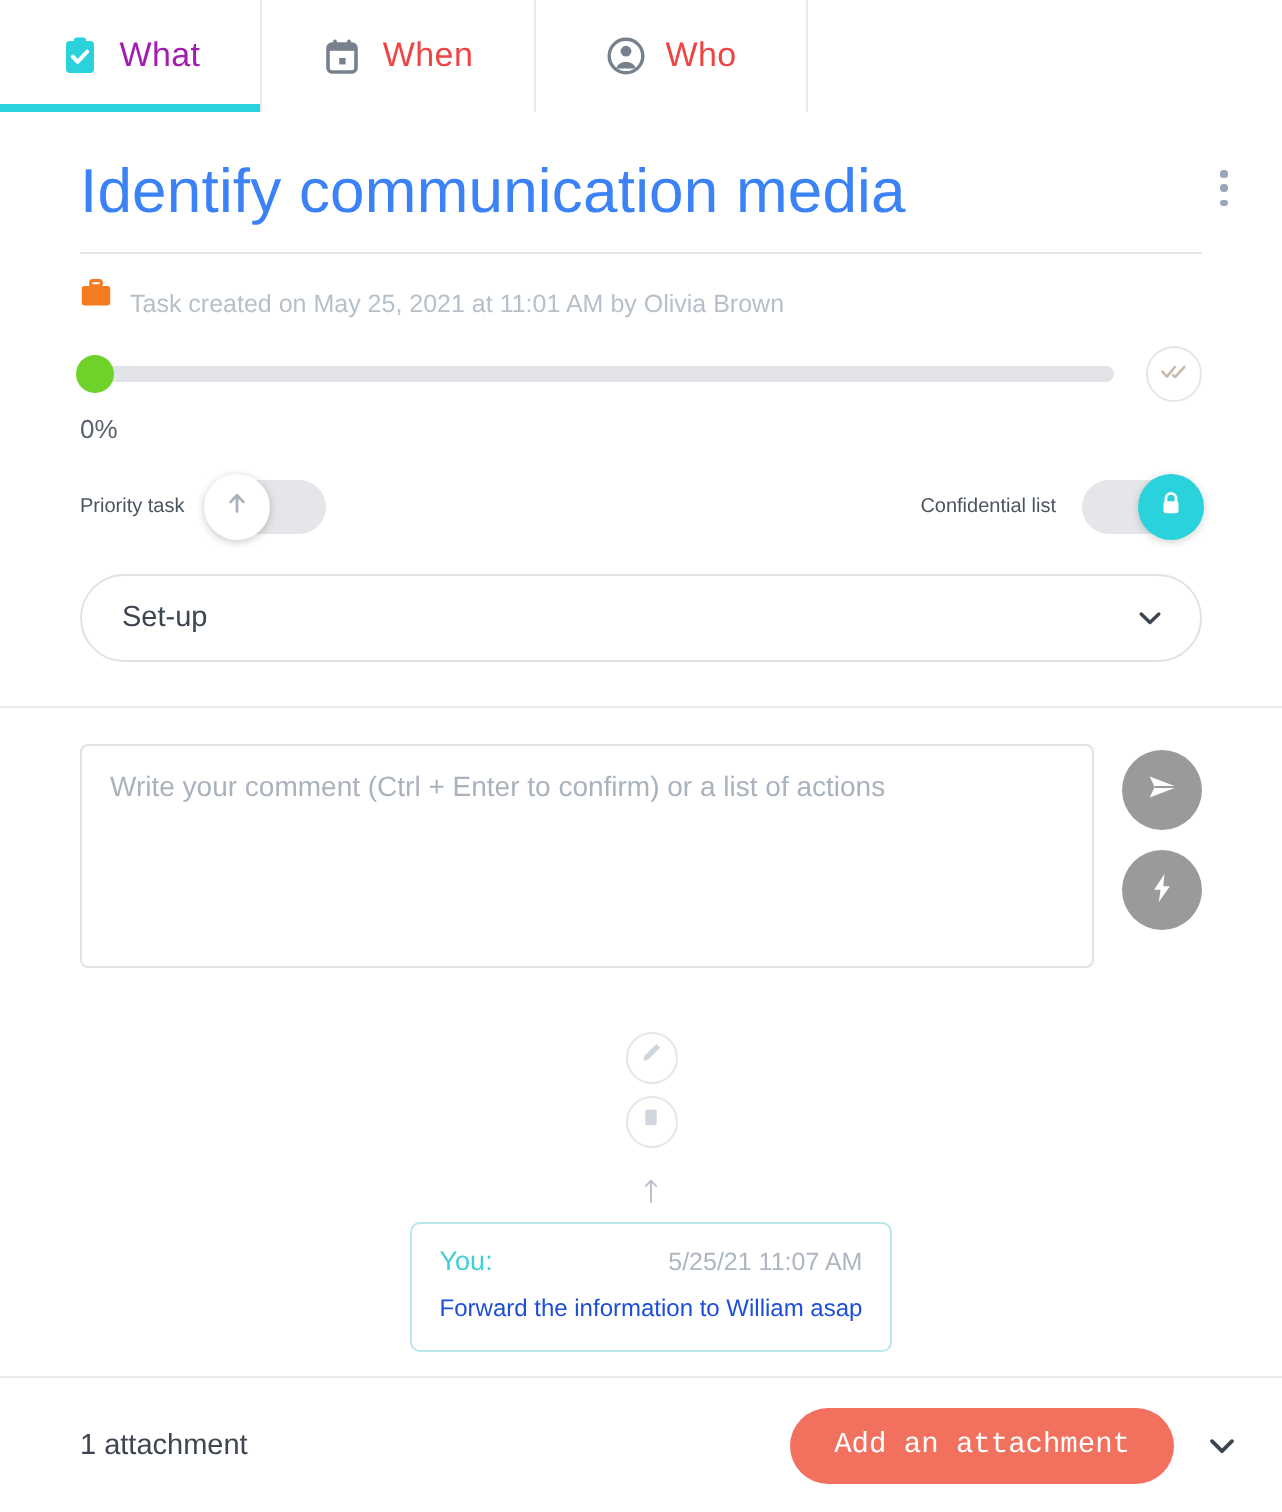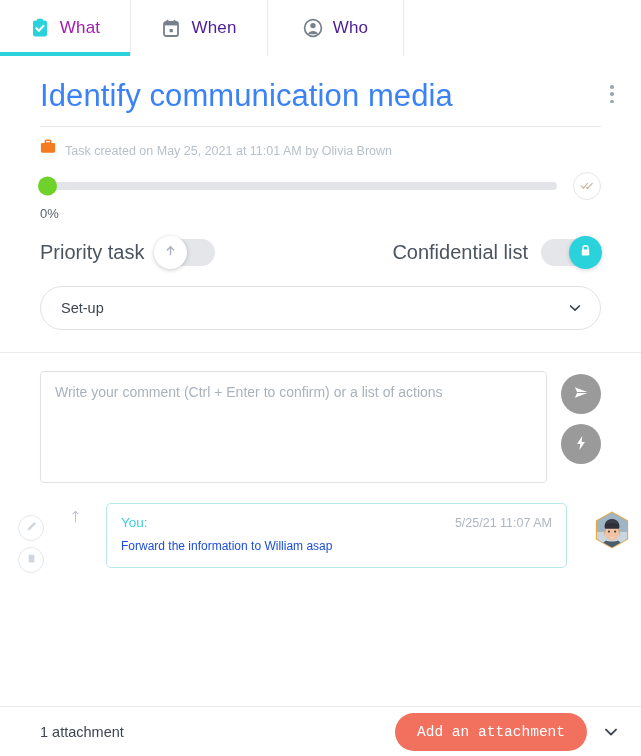--- a/index.html
+++ b/index.html
@@ -28,21 +28,21 @@
     position: relative;
     border-right: 1px solid #e8eaed;
     cursor: pointer;
     background: #fff;
   }
   .tab.w2 { width: 137px; }
   .tab.w3 { width: 136px; }
   .tab-rest { flex: 1; border-right: none; }
   .tab-label {
     font-size: 17px;
-    color: #4c1d95;
+    color: #ef4444;
     letter-spacing: .2px;
   }
   .tab.active .tab-label { color: #a21caf; }
   .tab.active::after {
     content: "";
     position: absolute;
     left: 0; right: 0; bottom: 0;
     height: 4px;
     background: #2ad2db;
   }
@@ -130,21 +130,21 @@
   }
 
   
   .toggles {
     display: flex;
     align-items: center;
     margin: 18px 40px 0 40px;
   }
   .tog-group { display: flex; align-items: center; gap: 13px; }
   .tog-group.right { margin-left: auto; margin-right: 2px; }
-  .tog-label { font-size: 20px; color: #4b545f; }
+  .tog-label { font-size: 10px; color: #4b545f; }
   .switch {
     position: relative;
     width: 58px; height: 27px;
     border-radius: 14px;
     background: #e4e6e9;
     cursor: pointer;
   }
   .switch .dot {
     position: absolute;
     top: -3px;
@@ -217,24 +217,25 @@
     border-radius: 50%;
     background: #9a9a9a;
     display: flex; align-items: center; justify-content: center;
     cursor: pointer;
     border: none;
   }
 
   
   .thread {
     display: flex;
-    align-items: flex-start;
+    align-items: center;
     margin: 20px 0 0 0;
     padding: 0 8px 0 18px;
-    gap: 24px;
+    gap: 8px;
+    flex-direction: column;
   }
   .thread-tools { display: flex; flex-direction: column; gap: 6px; padding-top: 12px; }
   .tool-btn {
     width: 26px; height: 26px;
     border-radius: 50%;
     border: 1px solid #e4e8ec;
     background: #fff;
     display: flex; align-items: center; justify-content: center;
     cursor: pointer;
   }
@@ -260,21 +261,21 @@
   .avatar-wrap { width: 42px; padding-top: 8px; display:flex; justify-content:center; }
   .avatar {
     width: 38px; height: 38px;
     position: relative;
   }
 
   
   .footer {
     position: absolute;
     left: 0; right: 0; bottom: 0;
-    height: 50px;
+    height: 68px;
     border-top: 1px solid #e8eaed;
     display: flex;
     align-items: center;
     padding: 0 22px 0 40px;
     background: #fff;
   }
   .attach-count { font-size: 14.5px; color: #3c4550; }
   .attach-btn {
     margin-left: auto;
     background: #f2705e;

